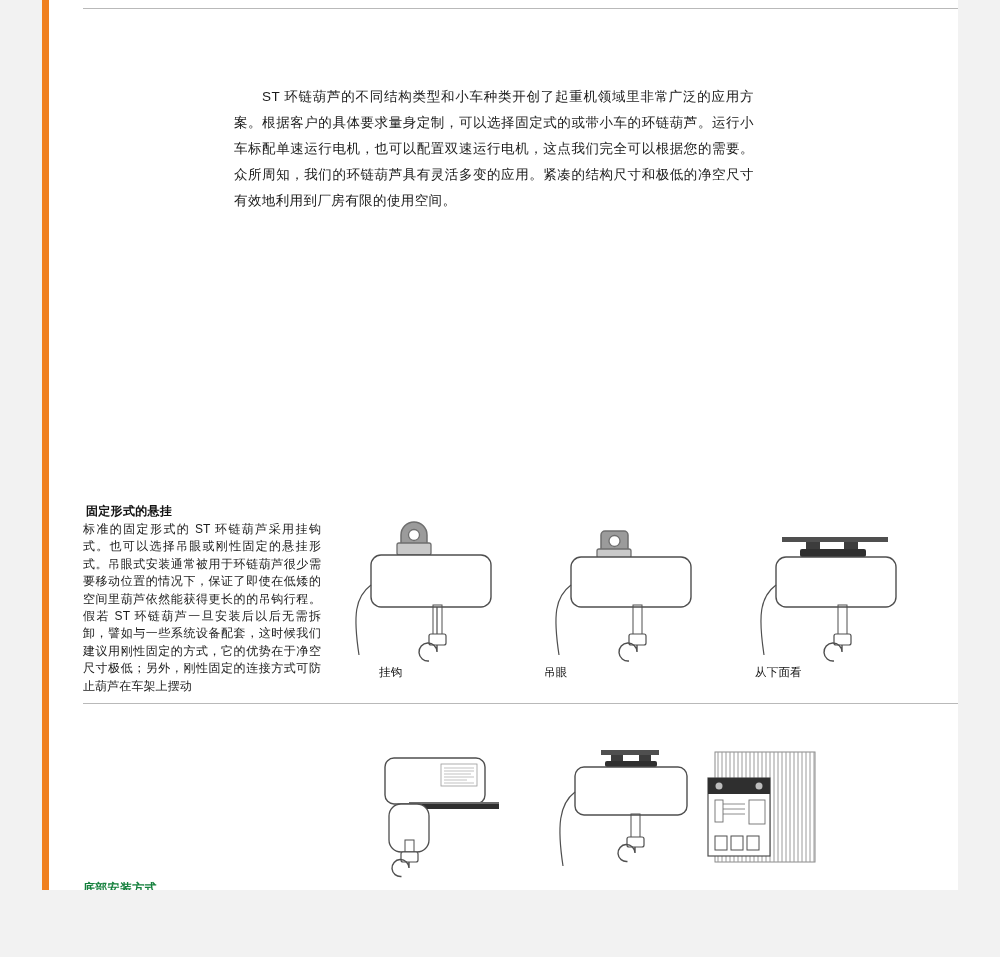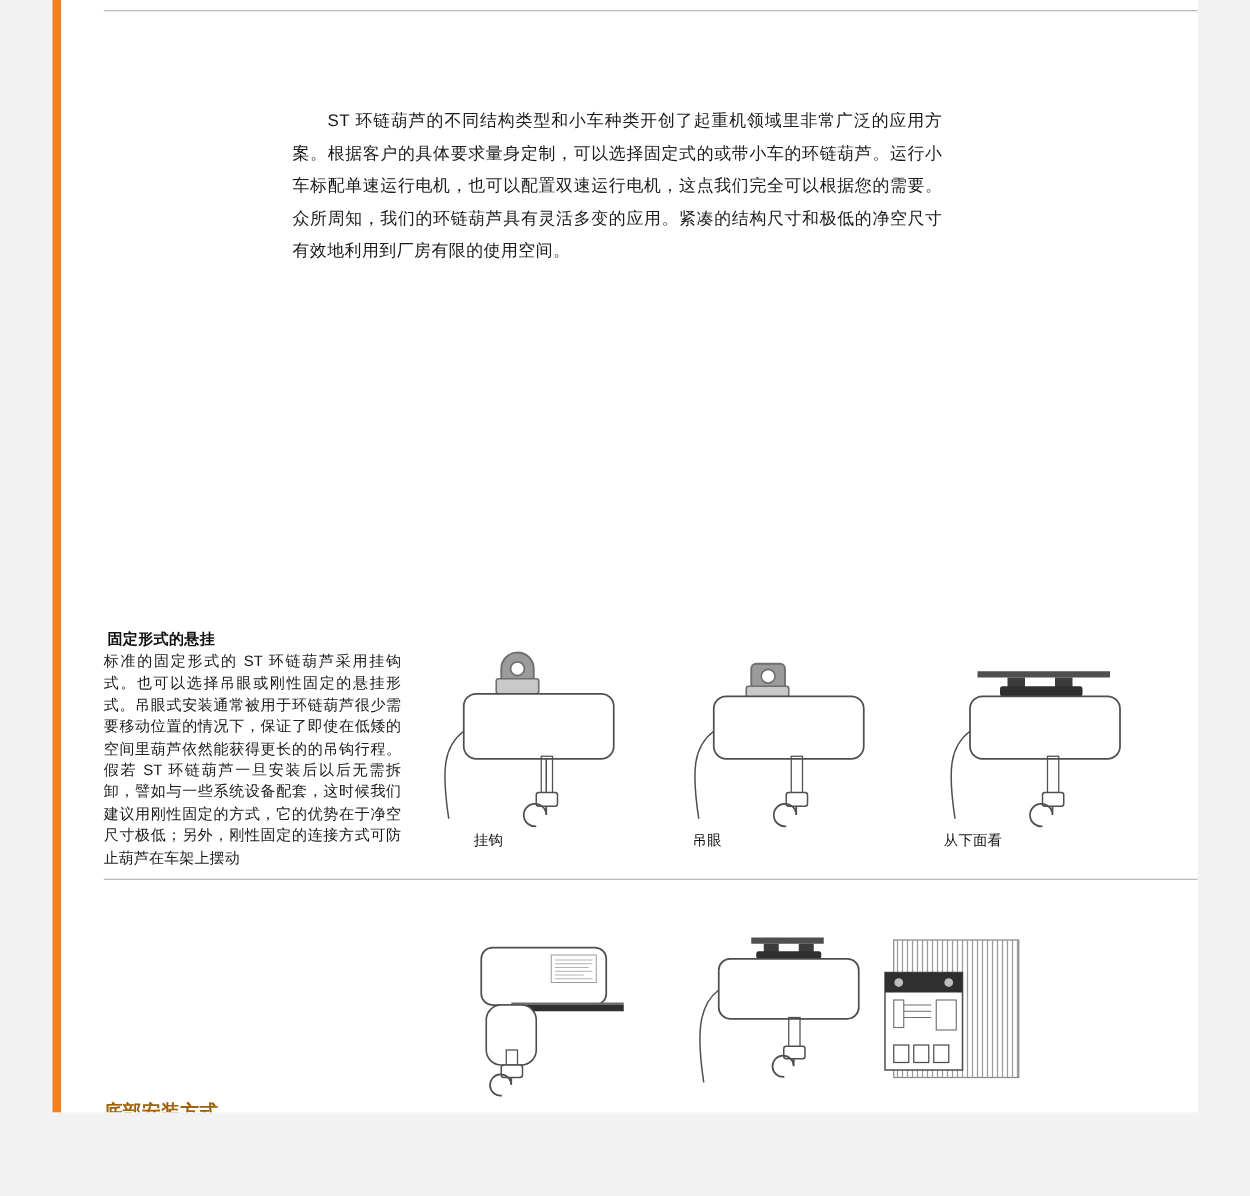--- a/index.html
+++ b/index.html
@@ -90,23 +90,23 @@
     left: 34px;
     top: 703px;
     width: 875px;
     height: 1px;
     background: #b9b9b9;
   }
   .sec2-title {
     position: absolute;
     left: 34px;
     top: 880px;
-    font-size: 15px;
+    font-size: 12px;
     font-weight: bold;
-    color: #a16207;
+    color: #15803d;
     letter-spacing: 0.3px;
   }
   .sec2-body {
     position: absolute;
     left: 34px;
     top: 898px;
     width: 240px;
     font-size: 11.5px;
     line-height: 17.4px;
     color: #1a1a1a;
@@ -166,21 +166,21 @@
         <rect x="52" y="26" width="27" height="24" rx="4" fill="#9b9b9b" stroke="#6f6f6f" stroke-width="1.5"></rect>
         <circle cx="65.5" cy="36" r="5.5" fill="#ffffff" stroke="#6f6f6f" stroke-width="1.3"></circle>
         <rect x="48" y="44" width="34" height="9" rx="2" fill="#c9c9c9" stroke="#6f6f6f" stroke-width="1.3"></rect>
         <rect x="22" y="52" width="120" height="50" rx="10" fill="#ffffff" stroke="#4f4f4f" stroke-width="1.4"></rect>
         <path d="M22 80 C 6 92, 4 110, 10 150" fill="none" stroke="#4f4f4f" stroke-width="1.2"></path>
         <rect x="84" y="100" width="9" height="30" fill="none" stroke="#4f4f4f" stroke-width="1"></rect>
         <rect x="80" y="129" width="17" height="11" rx="2" fill="#ffffff" stroke="#4f4f4f" stroke-width="1.2"></rect>
         <path d="M88 140 v7 a9 9 0 1 0 -8 9" fill="none" stroke="#4f4f4f" stroke-width="1.4"></path>
       </svg>
     </div>
-    <div class="caption" style="left:495px; top:665px;margin-left:10px;">吊眼</div>
+    <div class="caption" style="left:495px; top:665px;">吊眼</div>
 
     <div class="fig" style="left:705px; top:505px;">
       <svg width="200" height="165" viewBox="0 0 200 165">
 
         <rect x="28" y="32" width="106" height="5" fill="#4f4f4f"></rect>
         <rect x="52" y="37" width="14" height="9" fill="#3c3c3c"></rect>
         <rect x="90" y="37" width="14" height="9" fill="#3c3c3c"></rect>
         <rect x="46" y="44" width="66" height="8" rx="2" fill="#2f2f2f"></rect>
         <rect x="22" y="52" width="120" height="50" rx="10" fill="#ffffff" stroke="#4f4f4f" stroke-width="1.4"></rect>
         <path d="M22 80 C 6 92, 4 110, 10 150" fill="none" stroke="#4f4f4f" stroke-width="1.2"></path>

